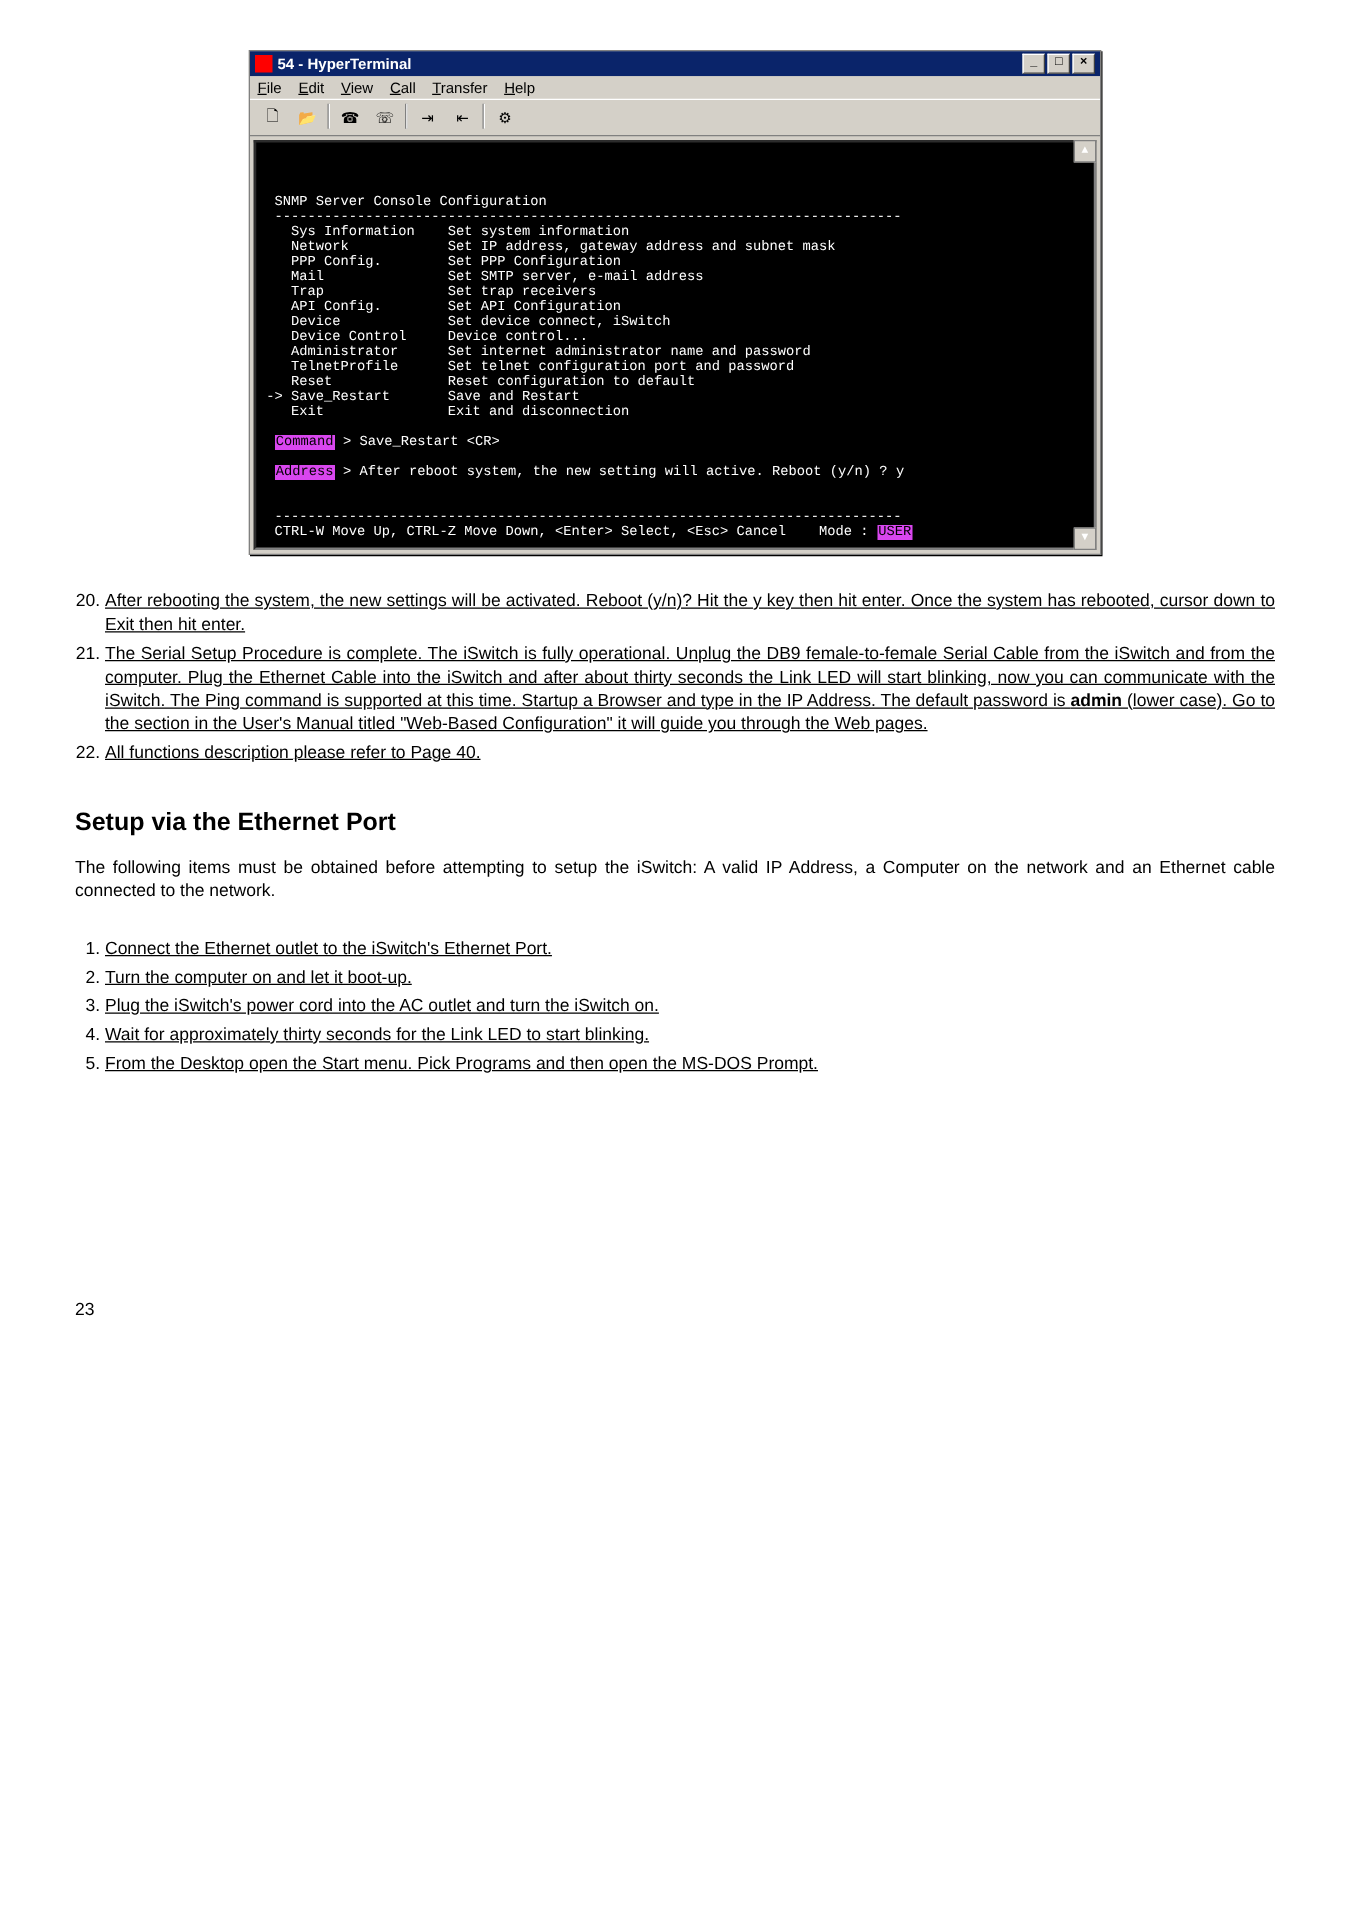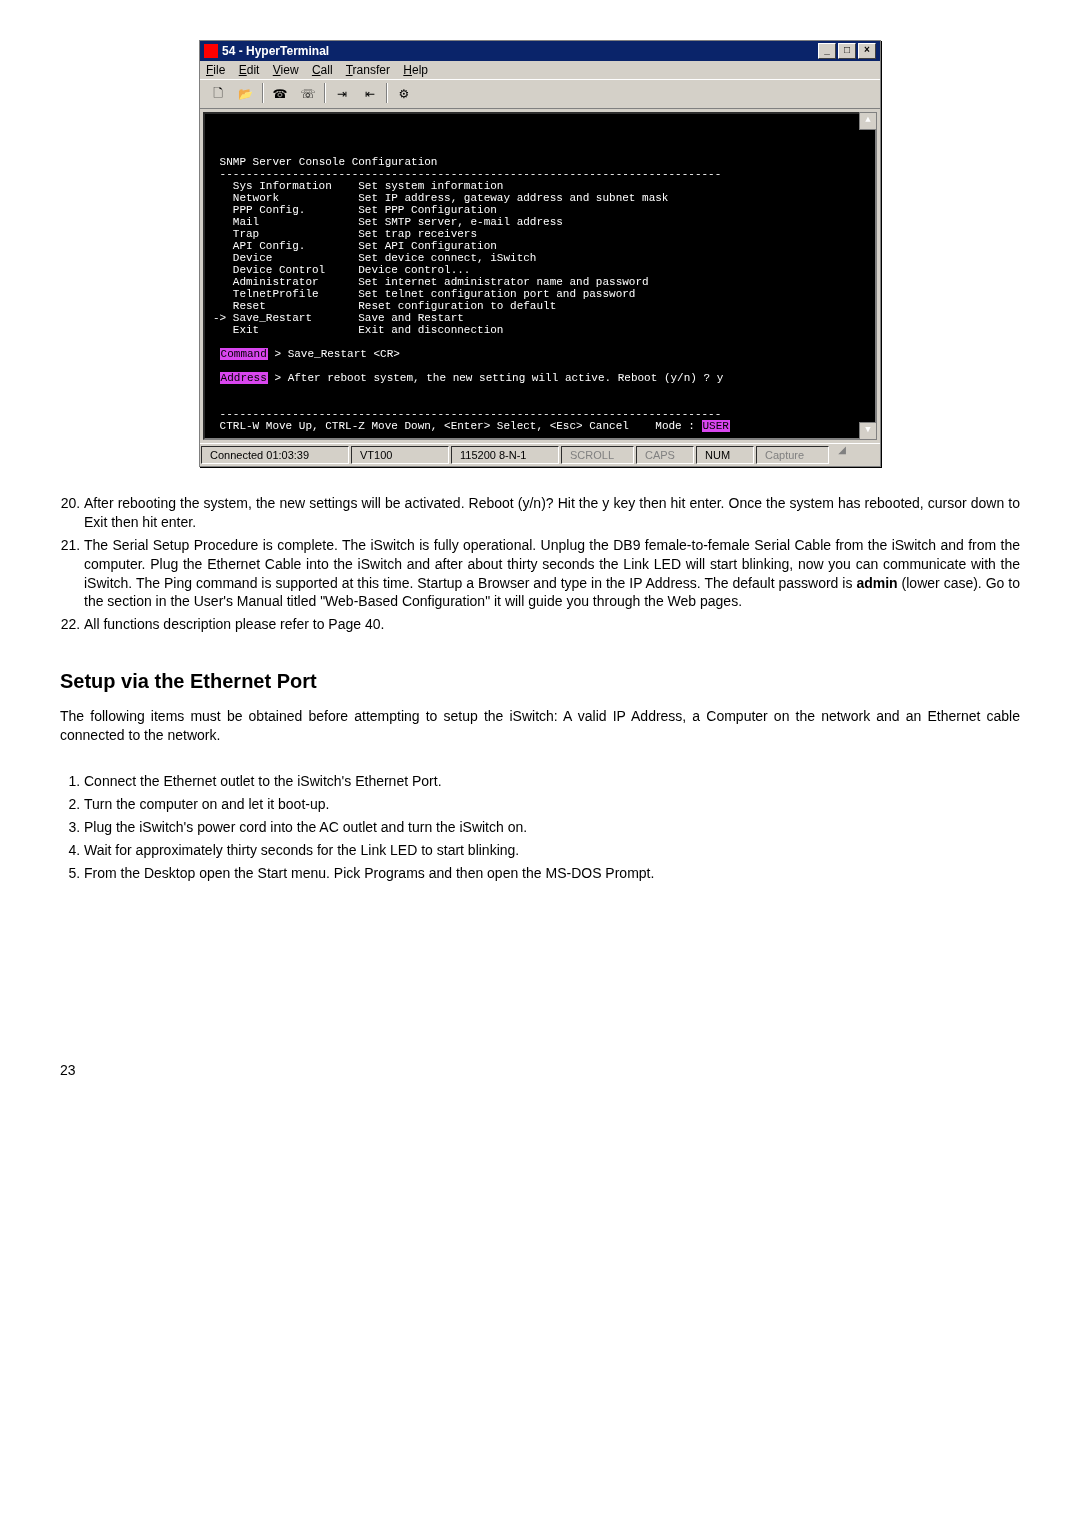--- a/index.html
+++ b/index.html
@@ -126,20 +126,21 @@
   }
   .statusbar .dim { color: #808080; }
   .resize-grip {
     width: 16px; font-size: 10px; text-align: right; color:#808080;
     padding-right:2px;
   }
   
   ol.body-list {
     margin: 27px 0;
     padding-left: 24px;
+    text-decoration: underline;
   }
   ol.body-list > li {
     margin-bottom: 4px;
     line-height: 1.35;
     text-align: justify;
   }
   h2.section {
     font-size: 20px;
     font-weight: bold;
     margin: 36px 0 12px 0;
@@ -210,30 +211,20 @@
    Exit               Exit and disconnection</span>
 
  <span class="inv">Command</span><span> &gt; Save_Restart &lt;CR&gt;</span>
 
  <span class="inv">Address</span><span> &gt; After reboot system, the new setting will active. Reboot (y/n) ? y</span>
 
 
  <span>----------------------------------------------------------------------------</span>
  <span>CTRL-W Move Up, CTRL-Z Move Down, &lt;Enter&gt; Select, &lt;Esc&gt; Cancel    Mode : </span><span class="inv">USER</span>
 </div>
-  <div class="statusbar">
-    <div class="cell" style="width:130px">Connected 01:03:39</div>
-    <div class="cell" style="width:80px">VT100</div>
-    <div class="cell" style="width:90px">115200 8-N-1</div>
-    <div class="cell dim" style="width:55px">SCROLL</div>
-    <div class="cell dim" style="width:40px">CAPS</div>
-    <div class="cell" style="width:40px">NUM</div>
-    <div class="cell dim" style="width:55px">Capture</div>
-    <div class="resize-grip">◢</div>
-  </div>
 </div>
 
 <ol class="body-list" id="list1" start="20">
     <li>After rebooting the system, the new settings will be activated.  Reboot (y/n)?  Hit the y key then hit enter.  Once the system has rebooted, cursor down to Exit then hit enter.</li>
     <li>The Serial Setup Procedure is complete.  The iSwitch is fully operational.  Unplug the DB9 female-to-female Serial Cable from the iSwitch and from the computer.  Plug the Ethernet Cable into the iSwitch and after about thirty seconds the Link LED will start blinking, now you can communicate with the iSwitch.  The Ping command is supported at this time.  Startup a Browser and type in the IP Address.  The default password is <b>admin</b> (lower case).  Go to the section in the User's Manual titled "Web-Based Configuration" it will guide you through the Web pages.</li>
     <li>All functions description please refer to Page 40.</li>
   </ol>
 
 <h2 class="section">Setup via the Ethernet Port</h2>
 

